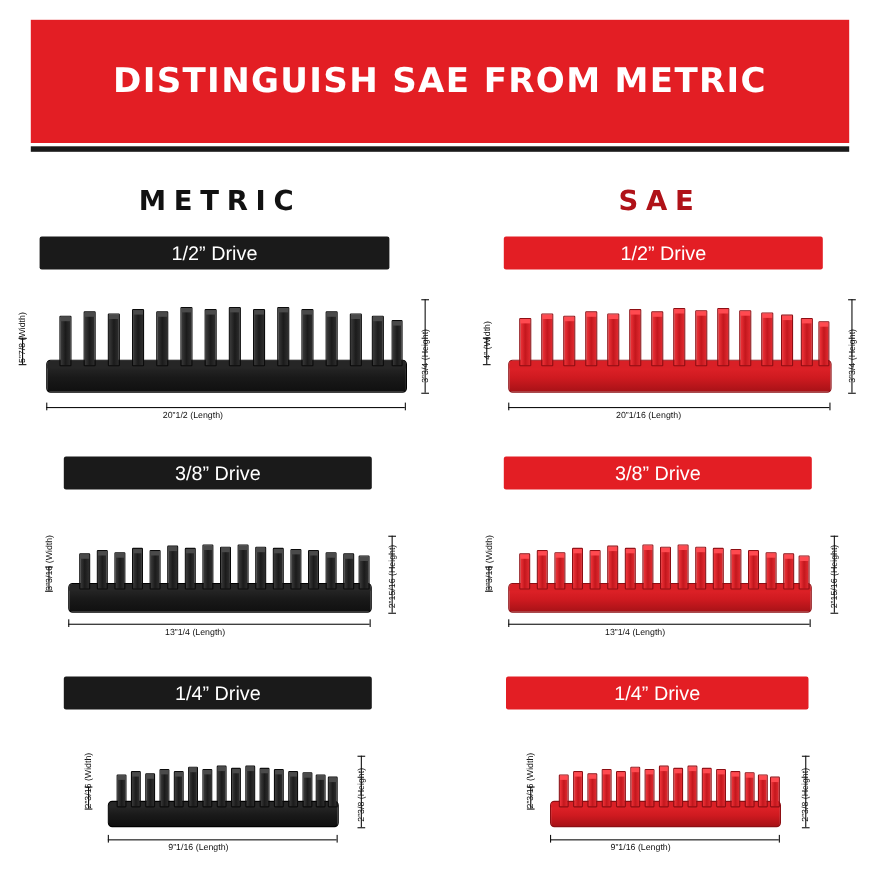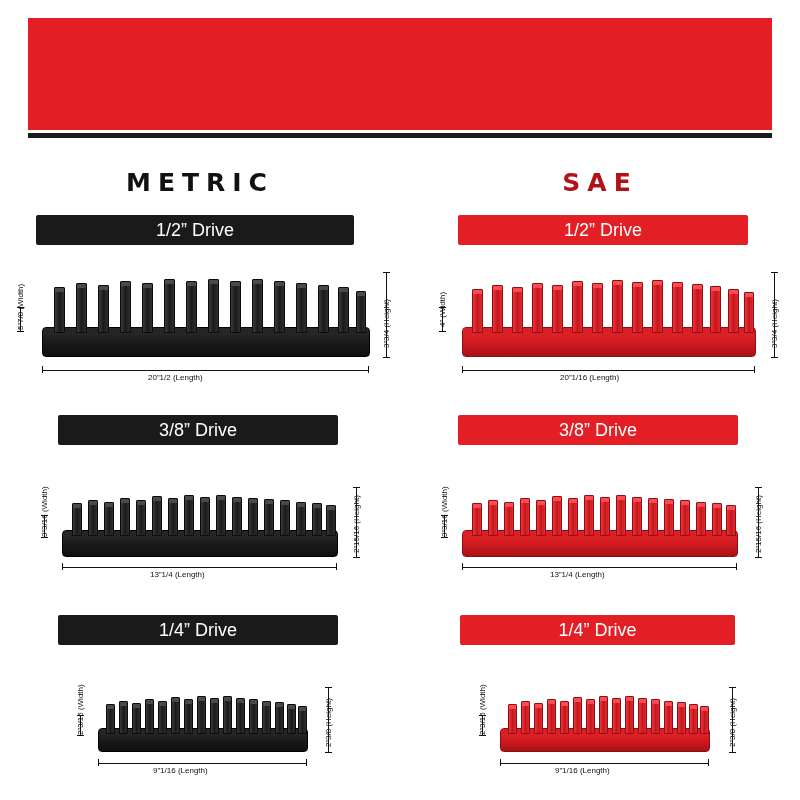--- a/index.html
+++ b/index.html
@@ -182,20 +182,21 @@
     position: absolute;
     height: 1px;
     width: 7px;
     background: #111111;
   }
 </style>
 </head>
 <body>
 
 <div class="banner">
+  <div class="banner-line">DISTINGUISH SAE FROM METRIC</div>
 </div>
 <div class="banner-underline"></div>
 
 <div class="col-heading" id="heading-metric">METRIC</div>
 <div class="col-heading" id="heading-sae">SAE</div>
 
 <div class="panel col-left row-1">
   <div class="label-bar black" style="left:28px; width:318px;">1/2” Drive</div>
 
   <div class="tray-wrap" style="left:30px; top:50px; width:330px; height:90px;">

